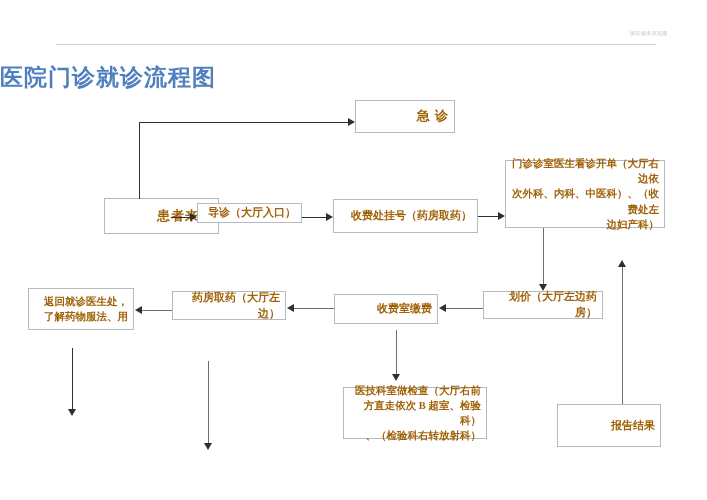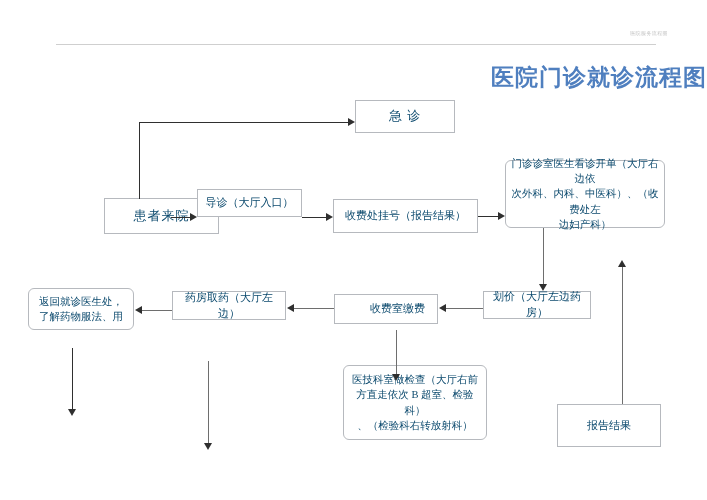--- a/index.html
+++ b/index.html
@@ -38,51 +38,51 @@
     font-family: "DejaVu Sans", sans-serif;
     white-space: nowrap;
   }
 
   
   .title {
     position: absolute;
     left: 0;
     top: 62px;
     width: 707px;
-    text-align: right;
+    text-align: left;
     font-size: 23px;
     font-weight: bold;
     color: #4f7fbf;
     letter-spacing: 1px;
     font-family: "Liberation Serif", "DejaVu Serif", serif;
   }
 
   
   .box {
     position: absolute;
     box-sizing: border-box;
     border: 1px solid #b6b9be;
     background: #ffffff;
     display: flex;
     align-items: center;
     justify-content: center;
-    text-align: center;
+    text-align: right;
     font-size: 11px;
     line-height: 1.45;
-    color: #0c4a6e;
+    color: #a16207;
     padding: 3px 5px;
     box-shadow: 0 0 0 0 rgba(0,0,0,0);
+    font-weight: bold;
   }
   .box.big {
     font-size: 13px;
     letter-spacing: 1px;
   }
   .box.sm {
     font-size: 10.5px;
-    border-radius: 6px;
   }
   .box .inner {
     width: 100%;
     white-space: pre-line;
   }
 
   
   .line-h, .line-v {
     position: absolute;
     background: #2f2f2f;
@@ -127,52 +127,52 @@
   <div class="title">医院门诊就诊流程图</div>
 
   <div class="box big" style="left:56px; top:198px; width:115px; height:36px;margin-left:48px;">
     <span class="inner">患者来院</span>
   </div>
 
   <div class="box big" style="left:355px; top:100px; width:100px; height:33px;">
     <span class="inner">急  诊</span>
   </div>
 
-  <div class="box" style="left:197px; top:189px; width:105px; height:28px;">
+  <div class="box" style="left:197px; top:203px; width:105px; height:20px;">
     <span class="inner">导诊（大厅入口）</span>
   </div>
 
   <div class="box" style="left:333px; top:199px; width:145px; height:34px;">
-    <span class="inner">收费处挂号（报告结果）</span>
+    <span class="inner">收费处挂号（药房取药）</span>
   </div>
 
   <div class="box sm" style="left:505px; top:160px; width:160px; height:68px;">
     <span class="inner">门诊诊室医生看诊开单（大厅右边依
 次外科、内科、中医科）、（收费处左
 边妇产科）</span>
   </div>
 
-  <div class="box" style="left:483px; top:291px; width:108px; height:28px;">
+  <div class="box" style="left:483px; top:291px; width:120px; height:28px;">
     <span class="inner">划价（大厅左边药房）</span>
   </div>
 
   <div class="box" style="left:334px; top:294px; width:104px; height:30px;padding-left:28px;">
     <span class="inner">收费室缴费</span>
   </div>
 
   <div class="box sm" style="left:28px; top:288px; width:106px; height:42px;">
     <span class="inner">返回就诊医生处，
 了解药物服法、用</span>
   </div>
 
   <div class="box" style="left:172px; top:291px; width:114px; height:29px;">
     <span class="inner">药房取药（大厅左边）</span>
   </div>
 
-  <div class="box sm" style="left:343px; top:365px; width:144px; height:75px;">
+  <div class="box sm" style="left:343px; top:387px; width:144px; height:52px;">
     <span class="inner">医技科室做检查（大厅右前
 方直走依次 B 超室、检验科）
 、（检验科右转放射科）</span>
   </div>
 
   <div class="box" style="left:557px; top:404px; width:104px; height:43px;">
     <span class="inner">报告结果</span>
   </div>
 
   <div class="line-v" style="left:139px; top:122px; height:77px;"></div>

